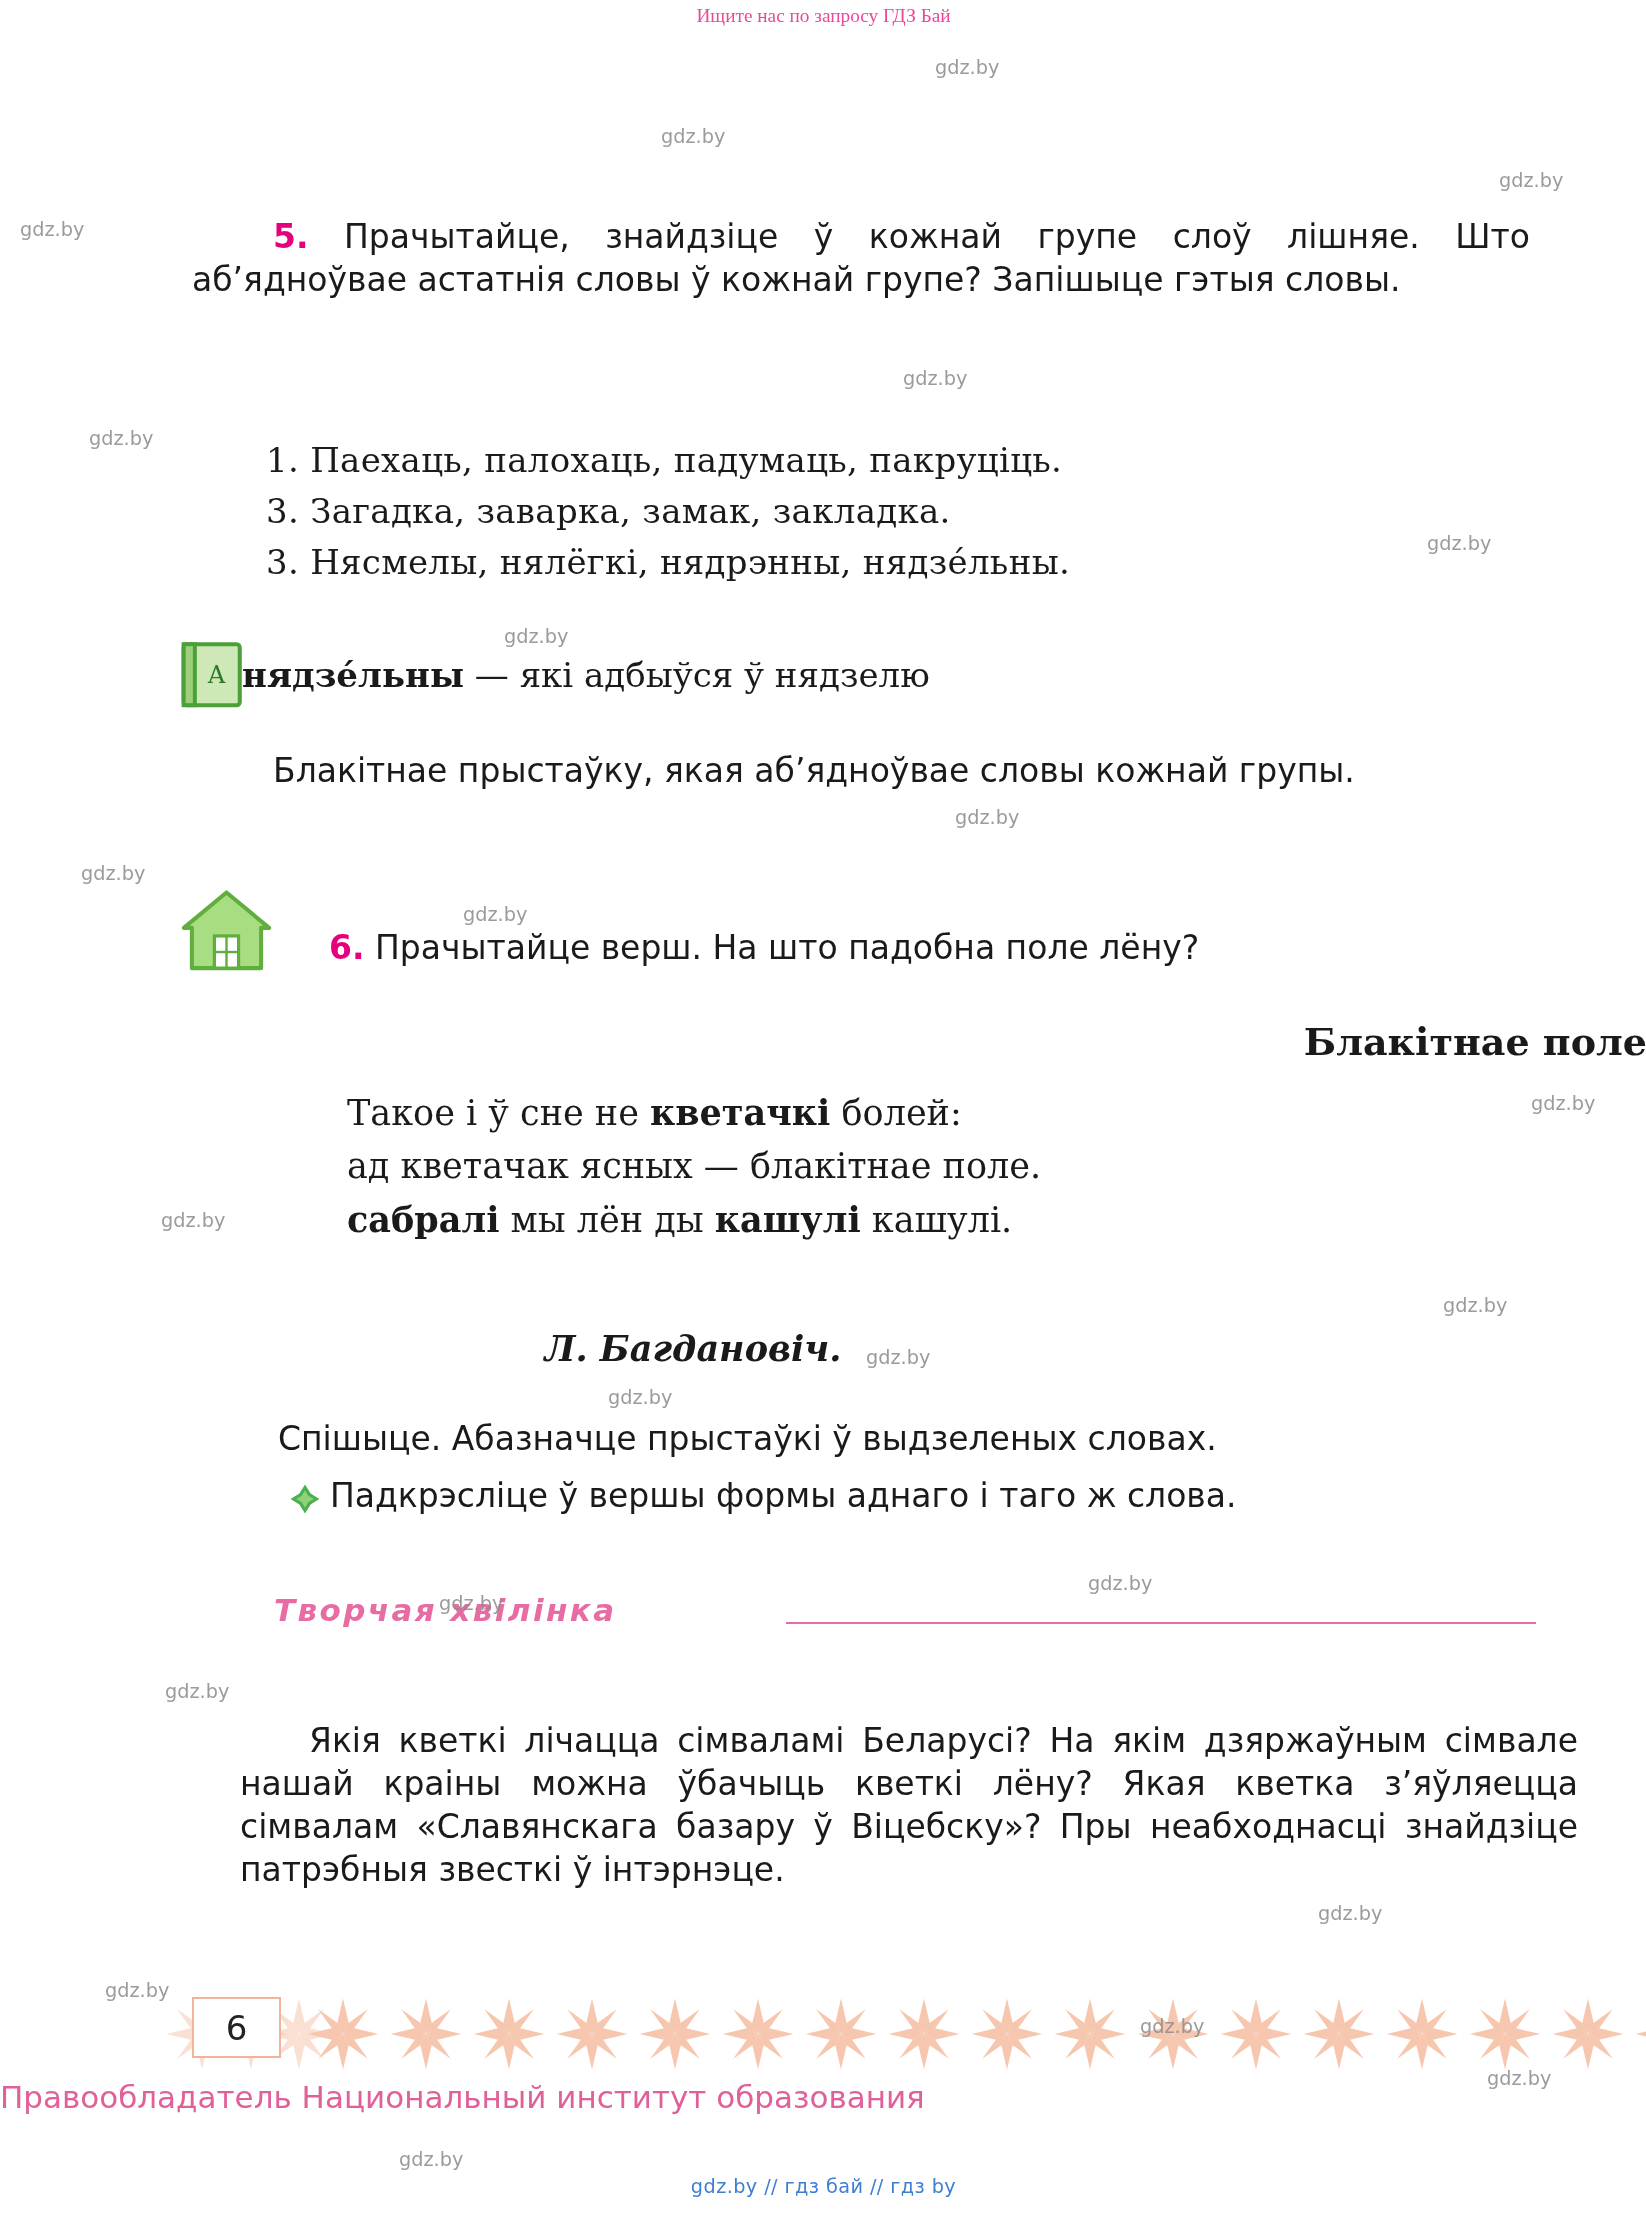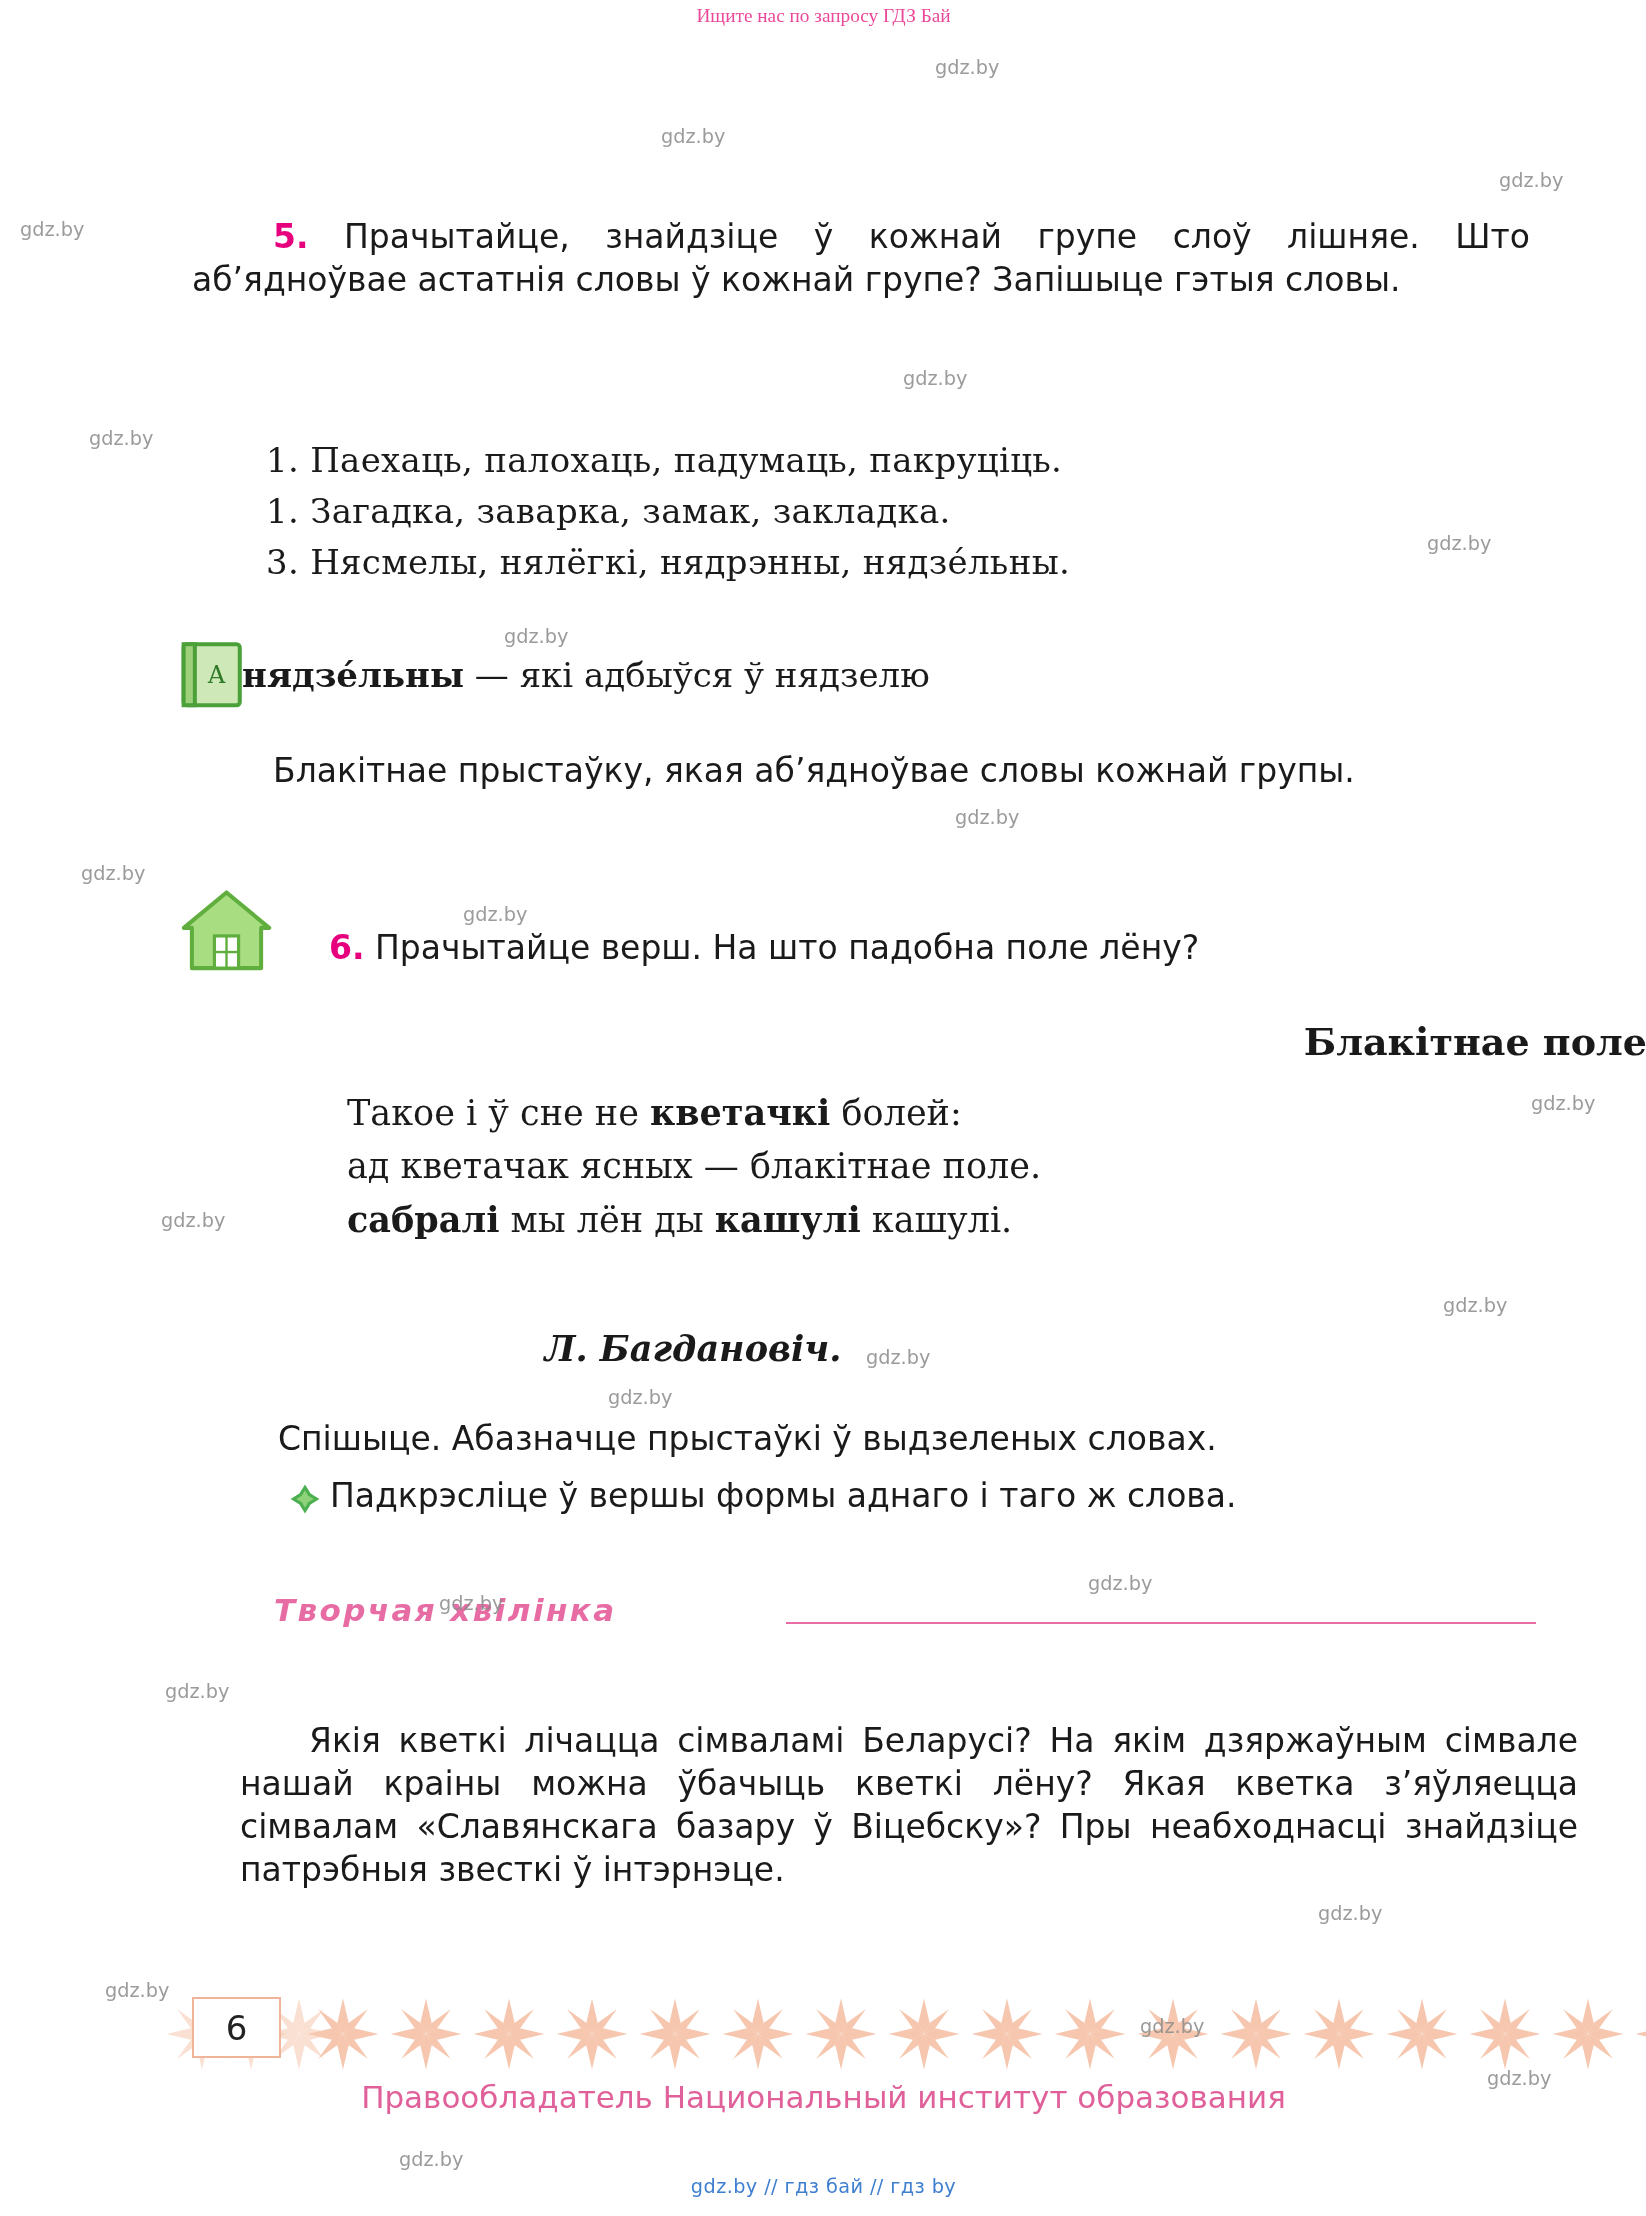--- a/index.html
+++ b/index.html
@@ -241,40 +241,40 @@
     justify-content: center;
     font-family: "DejaVu Sans", sans-serif;
     font-size: 34px;
     color: #222;
   }
   #copyright {
     position: absolute;
     left: 0;
     top: 2079px;
     width: 1647px;
-    text-align: center;
+    text-align: left;
     font-family: "DejaVu Sans", sans-serif;
     font-size: 31px;
     color: #e0609a;
   }
 </style>
 </head>
 <body>
 
 <div class="page">
 
   <div class="topbanner">Ищите нас по запросу ГДЗ Бай</div>
 
   <div class="para" id="ex5-text">
     <span class="first"></span><span class="ex-num">5.</span><span> Прачытайце, знайдзіце ў кожнай групе слоў лішняе. Што аб’ядноўвае астатнія словы ў кожнай групе? Запішыце гэтыя словы.</span>
   </div>
 
   <div class="para" id="ex5-list">
     <div>1. Паехаць, палохаць, падумаць, пакруціць.</div>
-    <div>1. Загадка, заварка, замак, закладка.</div>
+    <div>3. Загадка, заварка, замак, закладка.</div>
     <div>3. Нясмелы, нялёгкі, нядрэнны, нядзе́льны.</div>
   </div>
 
   <div class="book-icon">
     <svg width="63" height="69" viewBox="0 0 78 86">
       <rect x="3" y="4" width="70" height="76" rx="4" fill="#cfe8b8" stroke="#4ba03a" stroke-width="5"></rect>
       <rect x="3" y="4" width="14" height="76" fill="#9ed07c" stroke="#4ba03a" stroke-width="5"></rect>
       <text x="44" y="52" font-family="DejaVu Serif, serif" font-size="30" text-anchor="middle" fill="#2f7a27">А</text>
     </svg>
   </div>

